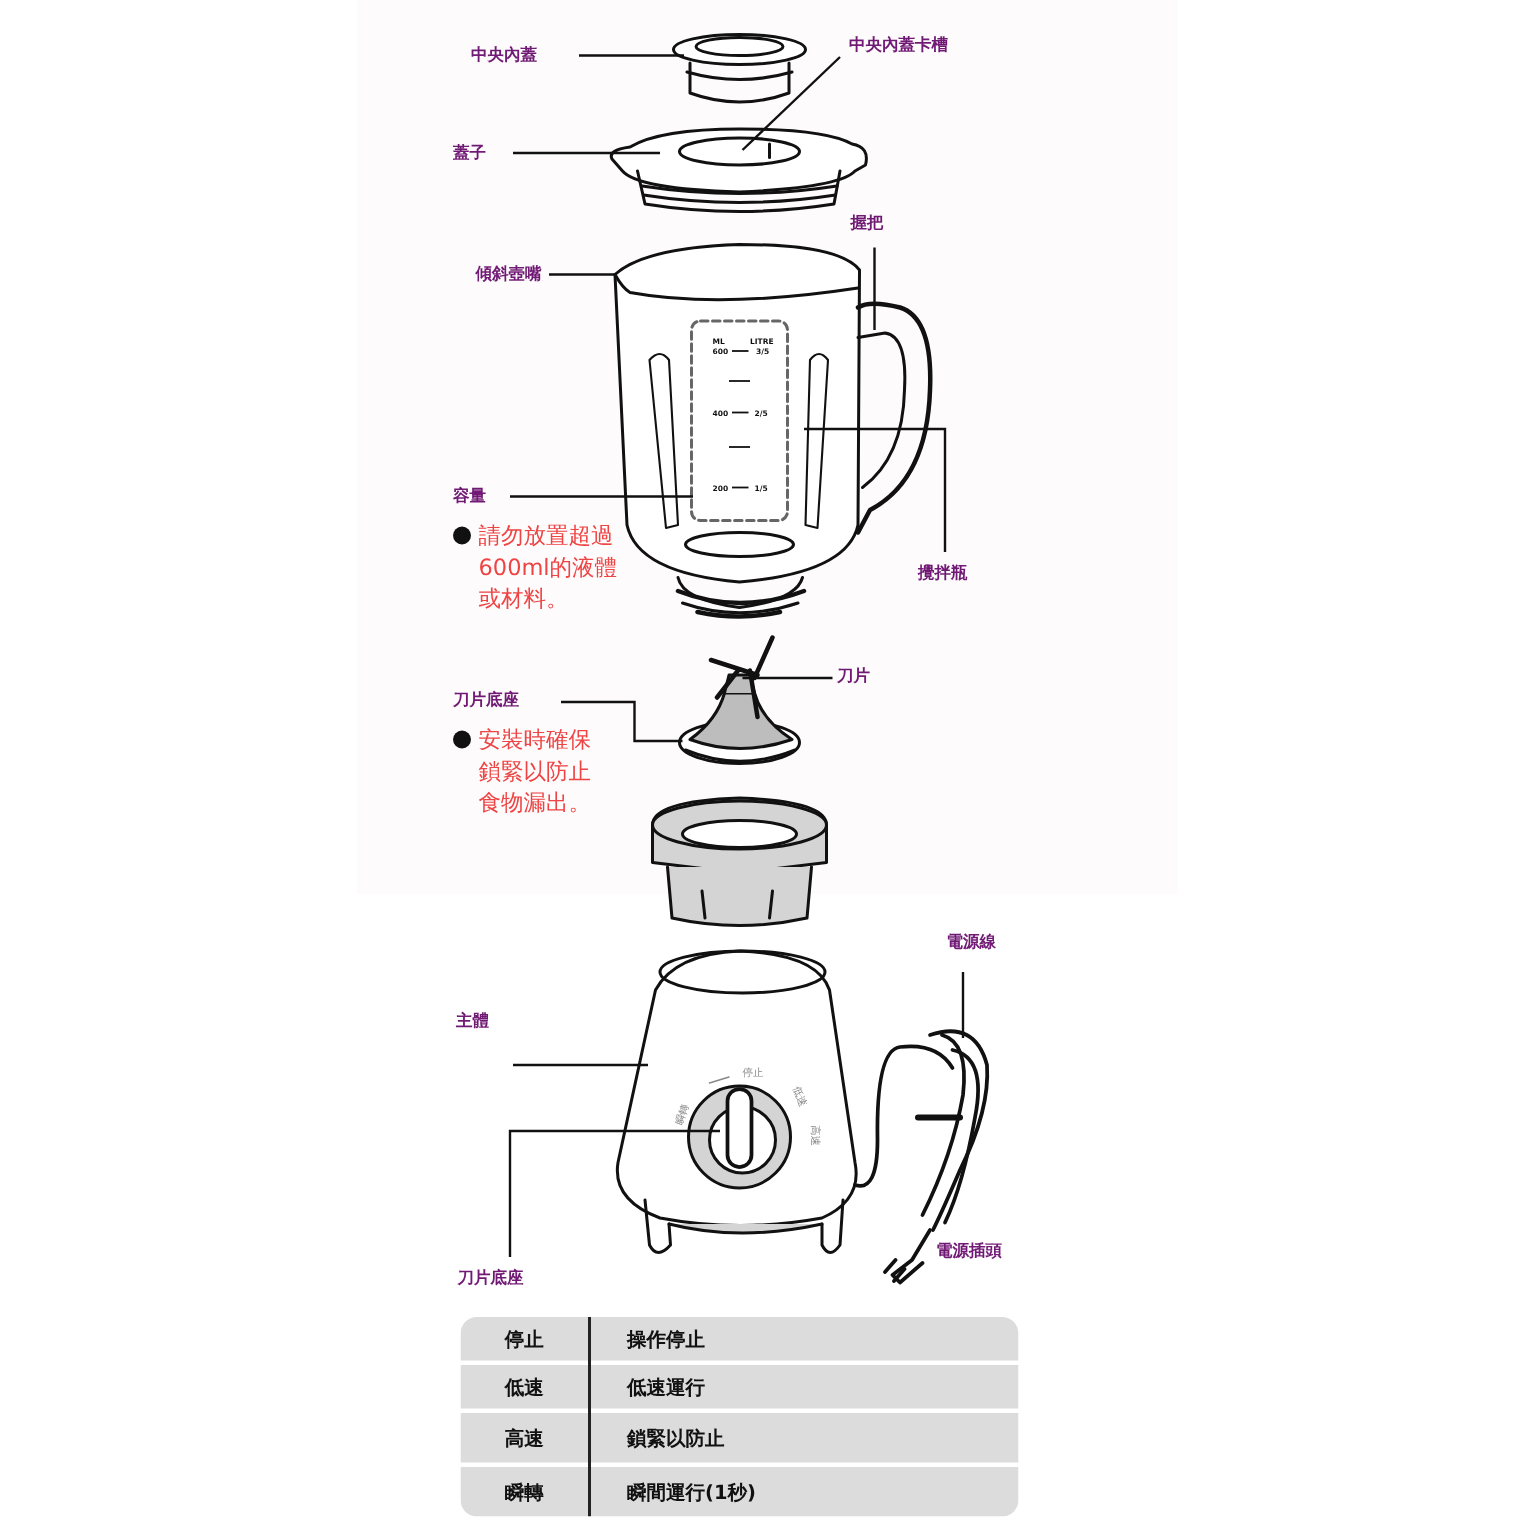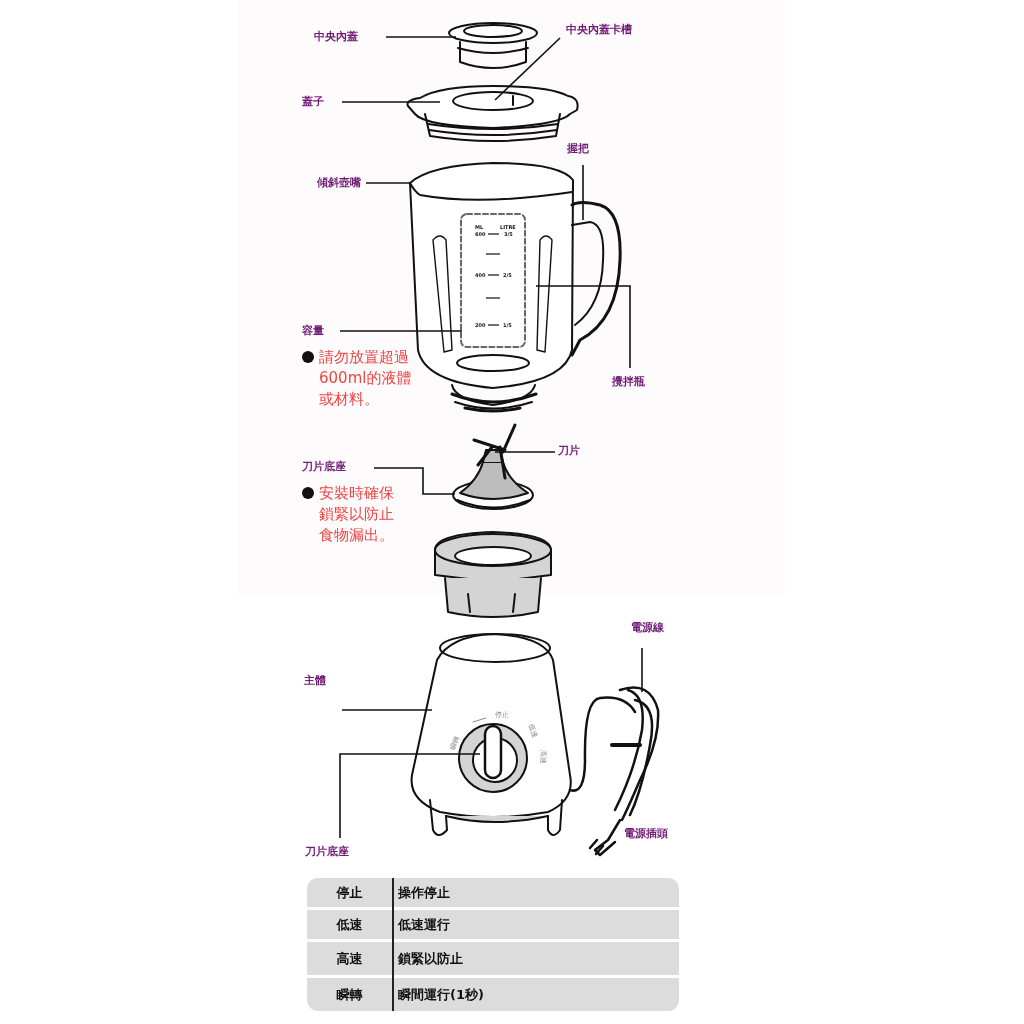--- a/index.html
+++ b/index.html
@@ -8,21 +8,21 @@
   svg.art{position:absolute;left:0;top:0;}
   .lbl{position:absolute;font-weight:bold;font-size:11px;line-height:18px;white-space:nowrap;color:#701a75;}
   .note{position:absolute;font-weight:normal;font-size:15px;line-height:21px;color:#ef4444;}
   .note .bullet{display:inline-block;width:12px;height:12px;border-radius:50%;background:#111;margin-right:5px;vertical-align:-1px;}
   .note .line{display:block;white-space:nowrap;}
   .note .indent{padding-left:17px;}
   .dial{position:absolute;font-size:7px;color:#888;white-space:nowrap;}
   .tbl{position:absolute;left:307px;top:878px;width:372px;height:133px;border-radius:11px;overflow:hidden;}
   .row{position:absolute;left:0;width:372px;background:#dcdcdc;display:flex;align-items:center;}
   .row .k{width:85px;text-align:center;font-weight:bold;font-size:13px;}
-  .row .v{padding-left:6px;font-weight:bold;font-size:13px;}
+  .row .v{padding-left:26px;font-weight:bold;font-size:13px;}
   .divider{position:absolute;left:85px;top:0;width:2px;height:133px;background:#222;}
 </style>
 </head>
 <body>
 
 <div class="panel"></div>
 
 <svg class="art" width="1024" height="1024" viewBox="0 0 1024 1024">
   <g fill="none" stroke="#111" stroke-width="2" stroke-linecap="round" stroke-linejoin="round">
 

